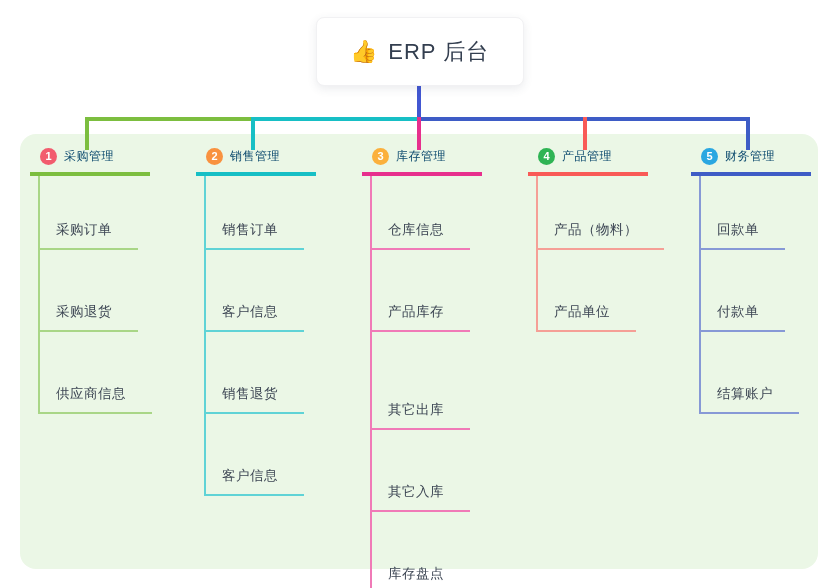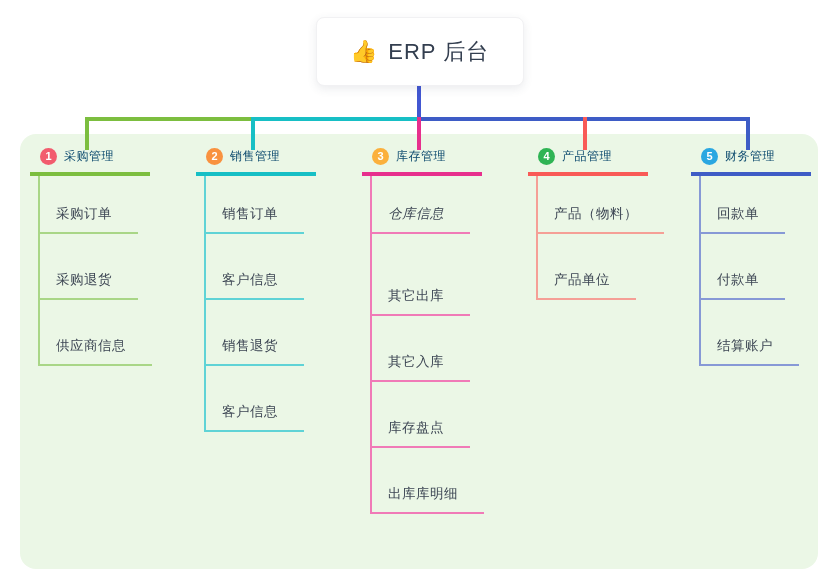--- a/index.html
+++ b/index.html
@@ -27,21 +27,21 @@
   }
   .badge{
     width:17px;height:17px;border-radius:50%;flex:0 0 17px;
     display:flex;align-items:center;justify-content:center;
     color:#fff;font-size:11px;font-weight:700;line-height:1;
   }
   .branch-label{font-size:12px;color:#0c4a6e;font-weight:400;white-space:nowrap;letter-spacing:.5px;}
   .children{margin-left:8px;border-left:2px solid;width:fit-content;}
   .child{
     height:55px;display:flex;align-items:flex-end;width:max-content;
-    padding:0 26px 9px 16px;border-bottom:2px solid;
+    padding:16px 26px 9px 16px;border-bottom:2px solid;
     font-size:13.5px;color:#3c4553;white-space:nowrap;letter-spacing:.5px;
   }
   .child:first-child{height:47px;}
 </style>
 </head>
 <body>
 
 <div class="canvas">
   <div class="panel"></div>
 
@@ -84,21 +84,22 @@
           <div class="child" style="border-bottom-color: rgb(95, 211, 214);">销售退货</div>
           <div class="child" style="border-bottom-color: rgb(95, 211, 214);">客户信息</div>
         </div>
       </div>
       <div class="branch" style="left: 362px;">
         <div class="branch-title" style="border-bottom-color: rgb(231, 47, 141);">
           <span class="badge" style="background: rgb(251, 176, 60);">3</span>
           <span class="branch-label">库存管理</span>
         </div>
         <div class="children" style="border-left-color: rgb(240, 122, 183);">
-          <div class="child" style="border-bottom-color: rgb(240, 122, 183); font-style: italic;">仓库信息</div>
+          <div class="child" style="border-bottom-color: rgb(240, 122, 183);">仓库信息</div>
+          <div class="child" style="border-bottom-color: rgb(240, 122, 183);">产品库存</div>
           <div class="child" style="border-bottom-color: rgb(240, 122, 183); margin-top: 16px;">其它出库</div>
           <div class="child" style="border-bottom-color: rgb(240, 122, 183); text-align: right;">其它入库</div>
           <div class="child" style="border-bottom-color: rgb(240, 122, 183); font-family: Liberation Mono, monospace;">库存盘点</div>
           <div class="child" style="border-bottom-color: rgb(240, 122, 183);">出库库明细</div>
         </div>
       </div>
       <div class="branch" style="left: 528px;">
         <div class="branch-title" style="border-bottom-color: rgb(249, 90, 87);">
           <span class="badge" style="background: rgb(47, 180, 84);">4</span>
           <span class="branch-label">产品管理</span>

